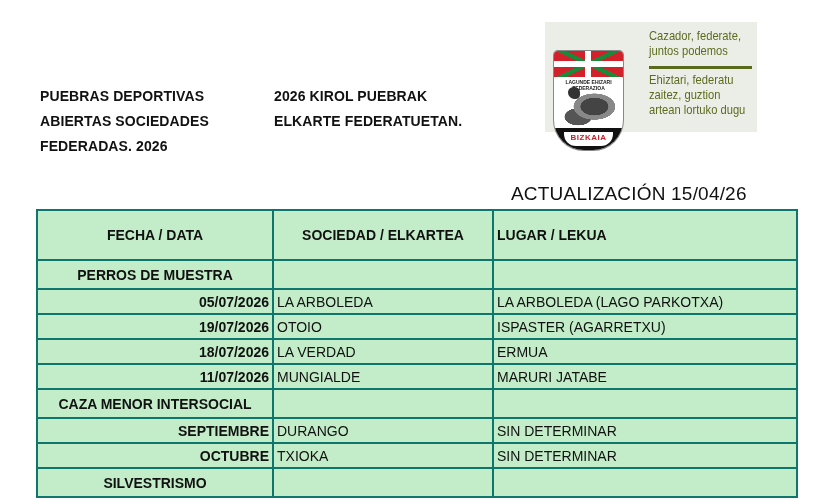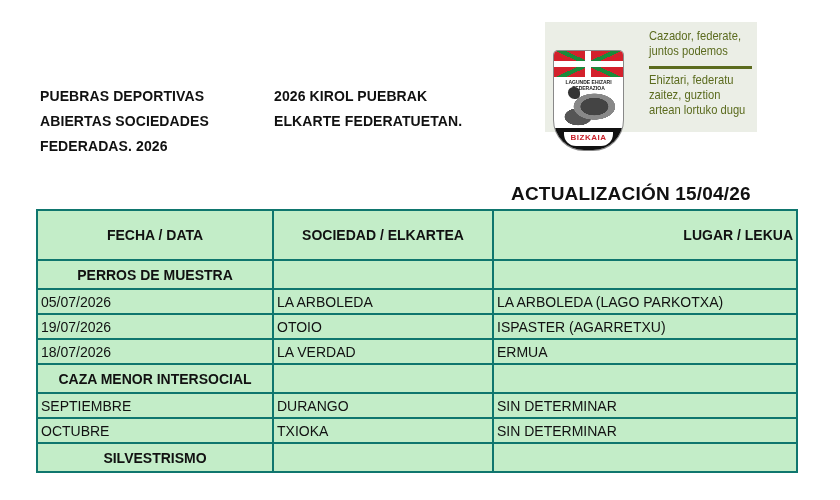--- a/index.html
+++ b/index.html
@@ -16,25 +16,25 @@
   .flag .g1 { position: absolute; left: 0; top: 0; width: 69px; height: 26px; background: linear-gradient(25deg, transparent 46%, #1a8a3a 46%, #1a8a3a 54%, transparent 54%), linear-gradient(-25deg, transparent 46%, #1a8a3a 46%, #1a8a3a 54%, transparent 54%); }
   .badge-arc { position: absolute; left: 4px; top: 28px; width: 61px; font-size: 5px; text-align: center; color: #222; font-weight: bold; }
   .dog { position: absolute; left: 8px; top: 42px; width: 54px; height: 34px; background: radial-gradient(ellipse at 60% 40%, #444 0 30%, #888 31% 45%, transparent 46%), radial-gradient(ellipse at 30% 70%, #555 0 25%, transparent 26%); }
   .bird { position: absolute; left: 14px; top: 36px; width: 12px; height: 12px; background: #333; border-radius: 50% 50% 40% 60%; }
   .badge-bottom { position: absolute; left: 0; bottom: 0; width: 69px; height: 22px; background: #111; }
   .badge-name { position: absolute; left: 10px; bottom: 4px; width: 49px; height: 14px; background: #fff; border-radius: 0 0 12px 12px; color: #c8202a; font-size: 8px; font-weight: bold; text-align: center; line-height: 12px; letter-spacing: 0.5px; }
   .slogan { position: absolute; left: 104px; color: #5b6b1e; font-family: "Liberation Sans Narrow", "Liberation Sans", sans-serif; font-size: 13px; line-height: 15px; transform: scaleX(0.86); transform-origin: left top; white-space: nowrap; }
   .slogan-es { top: 6px; }
   .slogan-eu { top: 50px; }
   .slogan-rule { position: absolute; left: 104px; top: 44px; width: 103px; height: 3px; background: #5b6b1e; }
-  .update { position: absolute; left: 511px; top: 183px; font-size: 19px; font-weight: bold; letter-spacing: 0.2px; }
+  .update { position: absolute; left: 511px; top: 183px; font-size: 19px; font-weight: normal; letter-spacing: 0.2px; }
   table.events { position: absolute; left: 36px; top: 209px; border-collapse: collapse; background: #c3edc8; table-layout: fixed; width: 762px; }
   table.events td, table.events th { border: 2px solid #0f766e; padding: 0 3px; font-size: 14px; height: 23px; white-space: nowrap; overflow: hidden; }
   table.events th { height: 48px; font-weight: bold; text-align: center; }
-  .c1 { width: 228px; text-align: left; }
+  .c1 { width: 228px; text-align: right; font-weight: bold; }
   .c2 { width: 212px; text-align: left; }
   .c3 { }
   tr.section td { height: 27px; font-weight: bold; border-radius: 9px; }
   tr.section td.c1 { text-align: center; }
 </style>
 </head>
 <body>
 
 <div class="title-block title-es">
   <div>PUEBRAS DEPORTIVAS</div>
@@ -71,21 +71,21 @@
   </div>
 </div>
 
 <div class="update">ACTUALIZACIÓN 15/04/26</div>
 
 <table class="events">
   <thead>
     <tr>
       <th class="c1">FECHA / DATA</th>
       <th class="c2">SOCIEDAD / ELKARTEA</th>
-      <th class="c3" style="text-align:right">LUGAR / LEKUA</th>
+      <th class="c3" style="text-align:left">LUGAR / LEKUA</th>
     </tr>
   </thead>
   <tbody>
     <tr class="section">
       <td class="c1">PERROS DE MUESTRA</td>
       <td class="c2"></td>
       <td class="c3"></td>
     </tr>
     <tr>
       <td class="c1">05/07/2026</td>
@@ -94,20 +94,25 @@
     </tr>
     <tr>
       <td class="c1">19/07/2026</td>
       <td class="c2">OTOIO</td>
       <td class="c3">ISPASTER (AGARRETXU)</td>
     </tr>
     <tr>
       <td class="c1">18/07/2026</td>
       <td class="c2">LA VERDAD</td>
       <td class="c3">ERMUA</td>
+    </tr>
+    <tr>
+      <td class="c1">11/07/2026</td>
+      <td class="c2">MUNGIALDE</td>
+      <td class="c3">MARURI JATABE</td>
     </tr>
     <tr class="section">
       <td class="c1">CAZA MENOR INTERSOCIAL</td>
       <td class="c2"></td>
       <td class="c3"></td>
     </tr>
     <tr>
       <td class="c1">SEPTIEMBRE</td>
       <td class="c2">DURANGO</td>
       <td class="c3">SIN DETERMINAR</td>

